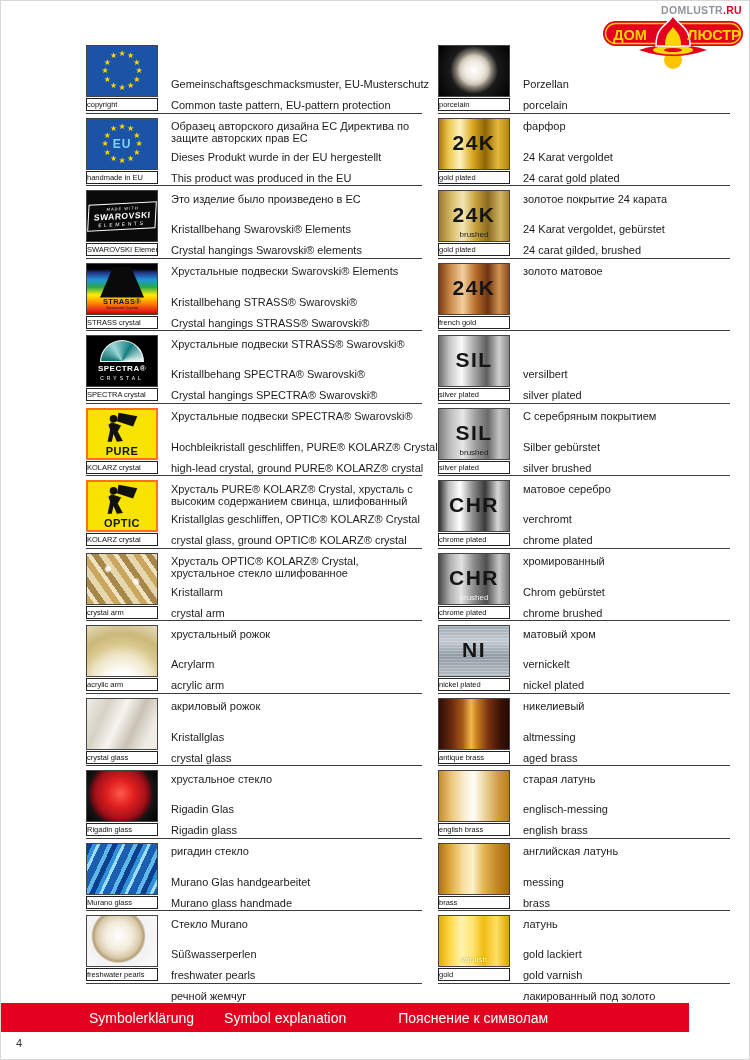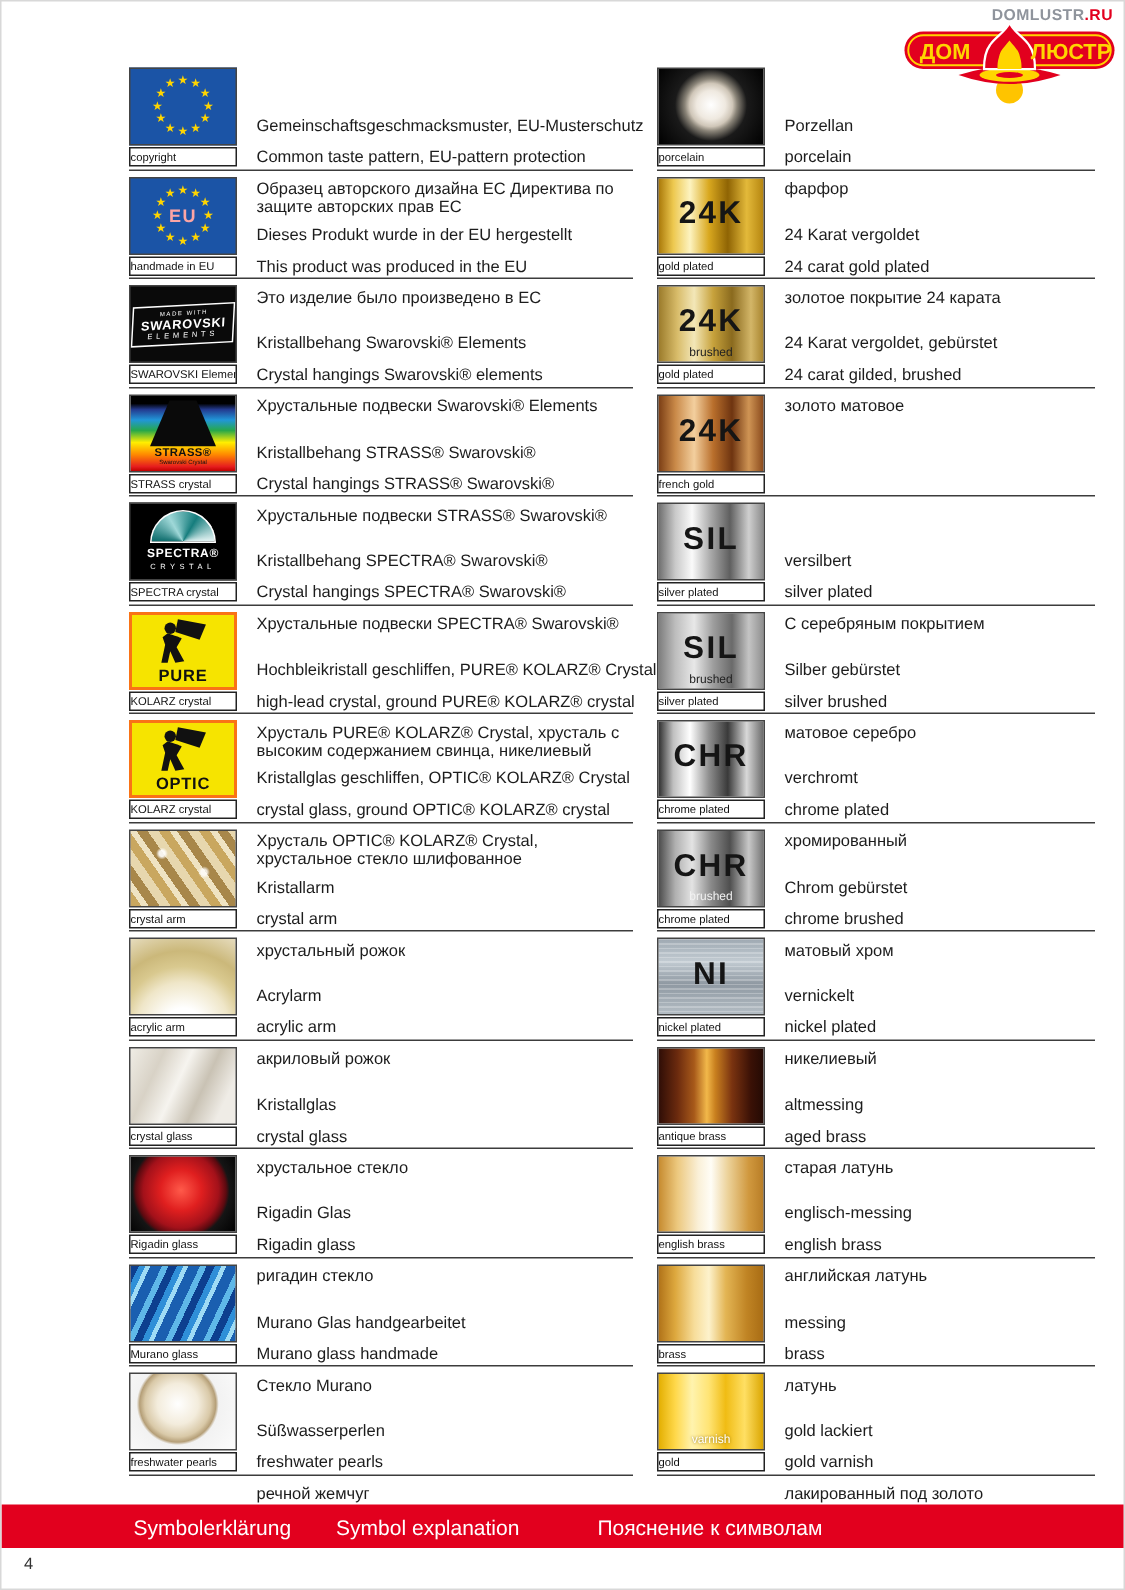--- a/index.html
+++ b/index.html
@@ -29,21 +29,21 @@
   .texts{flex:1;padding-left:11px;display:flex;flex-direction:column;gap:9px;padding-top:1px;margin-top:32px;}
   .line{font-size:11px;line-height:12px;color:#1c1c1c;}
   .line-de,.line-en{white-space:nowrap;}
   .line-ru{white-space:normal;}
 
   
   .eu-flag,.eu-flag-eu{background:#1b54a6;}
   .star{position:absolute;left:calc(50% - 4px);top:calc(50% - 4px);width:8px;height:8px;
         font-size:8px;line-height:8px;text-align:center;color:#ffd500;}
   .eu-label{position:absolute;left:0;top:50%;width:100%;transform:translateY(-52%);
-            text-align:center;color:#fca5a5;font-weight:bold;font-size:12px;letter-spacing:1px;}
+            text-align:center;color:#7dd3fc;font-weight:bold;font-size:12px;letter-spacing:1px;}
 
   
   .swarovski{background:#0a0a0a;display:flex;align-items:center;justify-content:center;}
   .swv{border:1px solid #fff;color:#fff;text-align:center;padding:2px 5px;
        transform:skewX(-6deg) rotate(-3deg);}
   .swv-l0{font-size:4px;letter-spacing:1px;}
   .swv-l1{font-size:8.5px;font-weight:bold;letter-spacing:.5px;}
   .swv-l2{font-size:5px;letter-spacing:2.5px;}
 
   
@@ -118,21 +118,21 @@
   .metal-antique-brass{background:linear-gradient(90deg,#2e0d06 0%,#6b2a0e 18%,#a85a1a 34%,
      #f2b84a 46%,#c9801f 54%,#7a3310 70%,#3a1106 88%,#240a04 100%);}
   .metal-english-brass{background:linear-gradient(90deg,#c68a2e 0%,#ecc87e 18%,#faf0d8 38%,
      #fffdf6 50%,#ecd29a 66%,#d0983e 86%,#b87d26 100%);}
   .metal-brass{background:linear-gradient(90deg,#b07218 0%,#dda83e 16%,#f7dd9a 34%,#fdf2cc 48%,
      #e3b554 64%,#c08424 84%,#a86c14 100%);}
   .metal-varnish{background:linear-gradient(90deg,#e3ae00 0%,#ffd84a 16%,#fff3ae 32%,#ffe474 48%,
      #f0bc14 64%,#ffdf63 82%,#daa500 100%);}
 
   
-  .footer-bar{position:absolute;left:0;top:1002px;width:750px;height:29px;background:#e2001e;
+  .footer-bar{position:absolute;left:0;top:1002px;width:688px;height:29px;background:#e2001e;
               display:flex;align-items:center;color:#fff;font-size:14px;}
   .footer-bar .f0{margin-left:88px;}
   .footer-bar .f1{margin-left:30px;}
   .footer-bar .f2{margin-left:52px;}
   .page-number{position:absolute;left:15px;top:1036px;font-size:11px;color:#333;}
 </style>
 </head>
 <body>
 
 <div class="page">
@@ -258,21 +258,21 @@
               <circle cx="10" cy="8" r="4.5" fill="#111"></circle>
               <path d="M8,12 C14,14 17,15 19,16 L15,23 L21,34 L14,35 L10,26 L8,35 L3,35 L6,21 L4,15 Z" fill="#111"></path>
             </svg>
             <div class="kolarz-label">PURE</div>
           </div>
       <div class="sym-caption">KOLARZ crystal</div>
     </div>
     <div class="texts">
           <div class="line line-de">Hochbleikristall geschliffen, PURE® KOLARZ® Crystal</div>
           <div class="line line-en">high-lead crystal, ground PURE® KOLARZ® crystal</div>
-          <div class="line line-ru">Хрусталь PURE® KOLARZ® Crystal, хрусталь с высоким содержанием свинца, никелиевый</div>
+          <div class="line line-ru">Хрусталь PURE® KOLARZ® Crystal, хрусталь с высоким содержанием свинца, шлифованный</div>
         </div>
   </div>
       <div class="entry">
     <div class="sym">
       <div class="sym-img kolarz">
             <svg viewBox="0 0 40 40">
               <polygon points="16,1 38,5 33,17 14,11" fill="#111"></polygon>
               <circle cx="10" cy="8" r="4.5" fill="#111"></circle>
               <path d="M8,12 C14,14 17,15 19,16 L15,23 L21,34 L14,35 L10,26 L8,35 L3,35 L6,21 L4,15 Z" fill="#111"></path>
             </svg>

